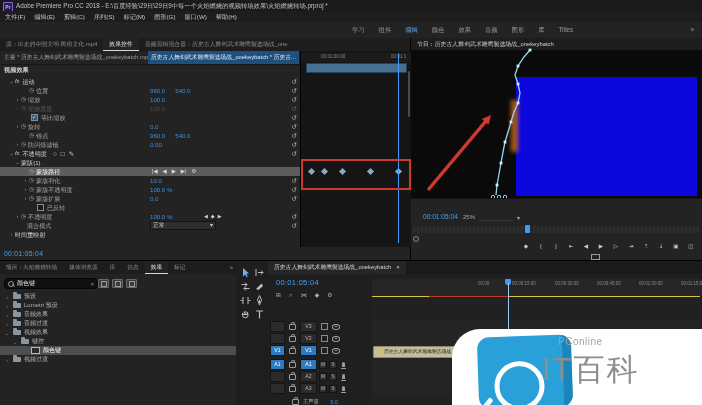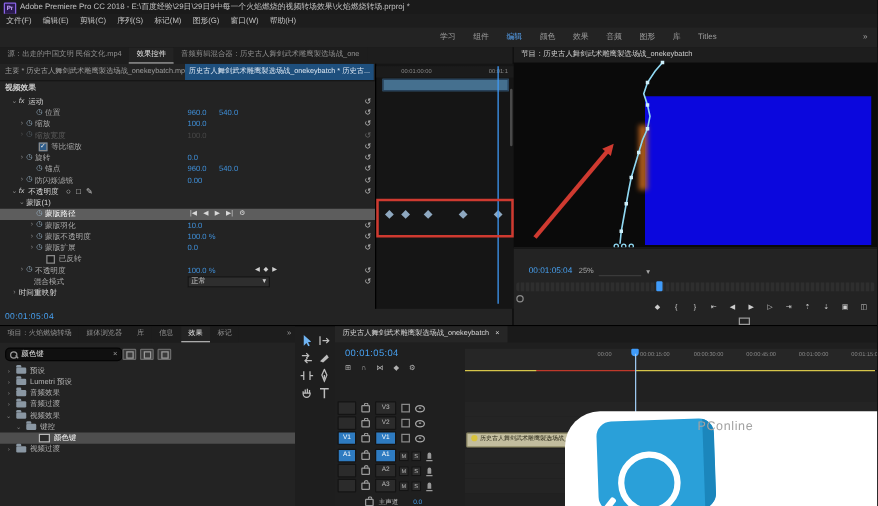--- a/index.html
+++ b/index.html
@@ -784,16 +784,17 @@
     </div>
   </div>
 
   <div class="abs" id="wm">
     <div id="wm-sq">
       <div class="edge"></div>
       <div id="wm-ring"></div>
       <div id="wm-handle"></div>
     </div>
     <div id="wm-brand">PConline</div>
+    <div id="wm-title">IT百科</div>
   </div>
 
   <div id="anno-rect" style="left: 301px; top: 159px; width: 106px; height: 27px; border-color: rgb(207, 58, 48);"></div>
 </div>
 
 </body></html>

